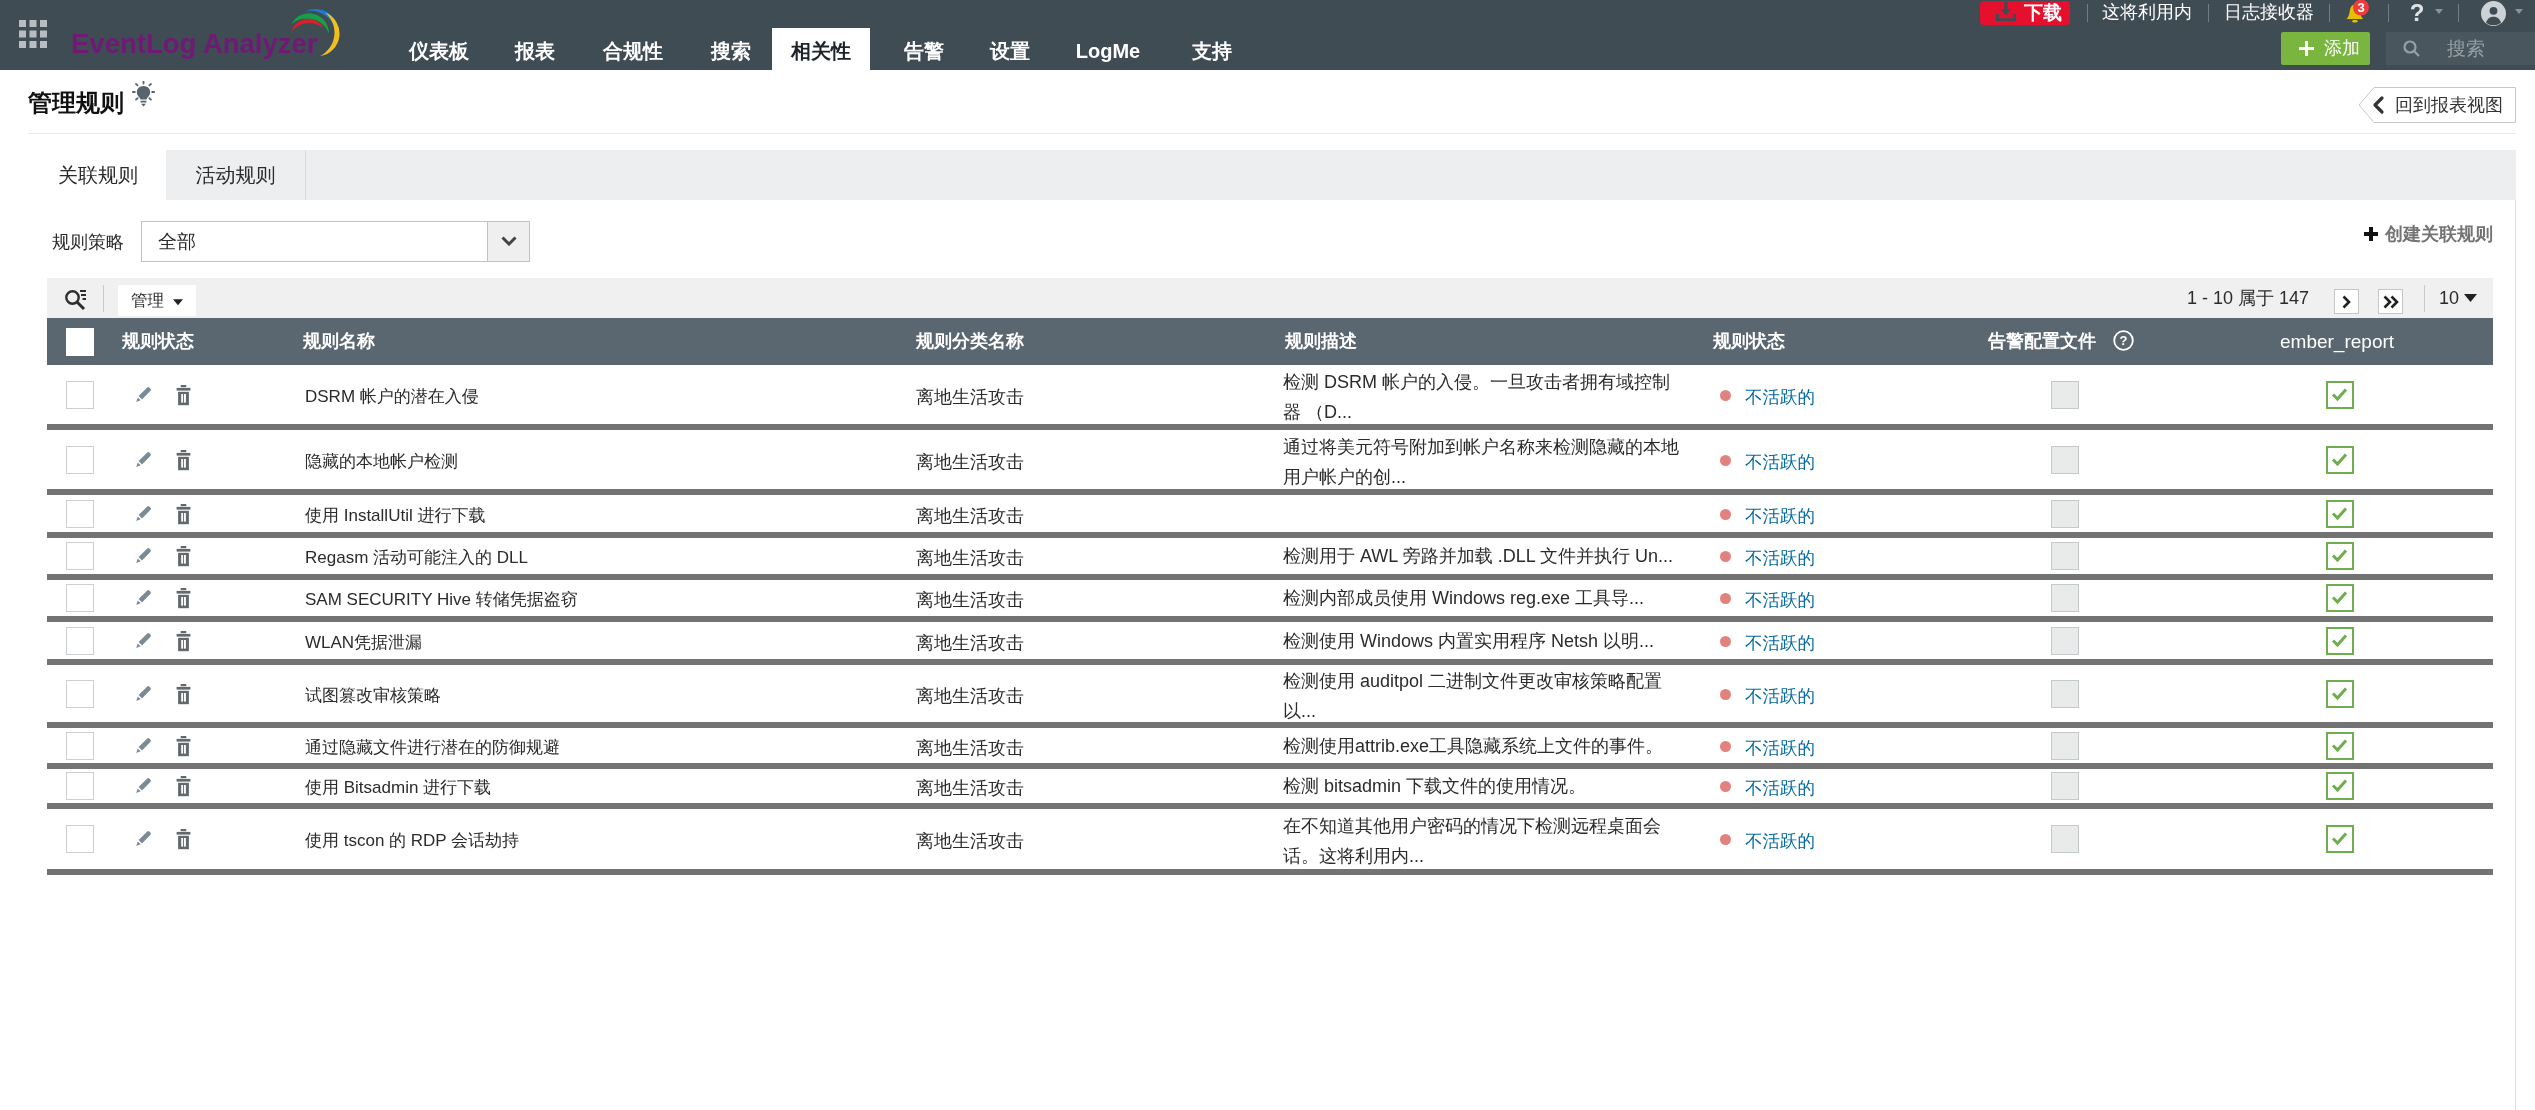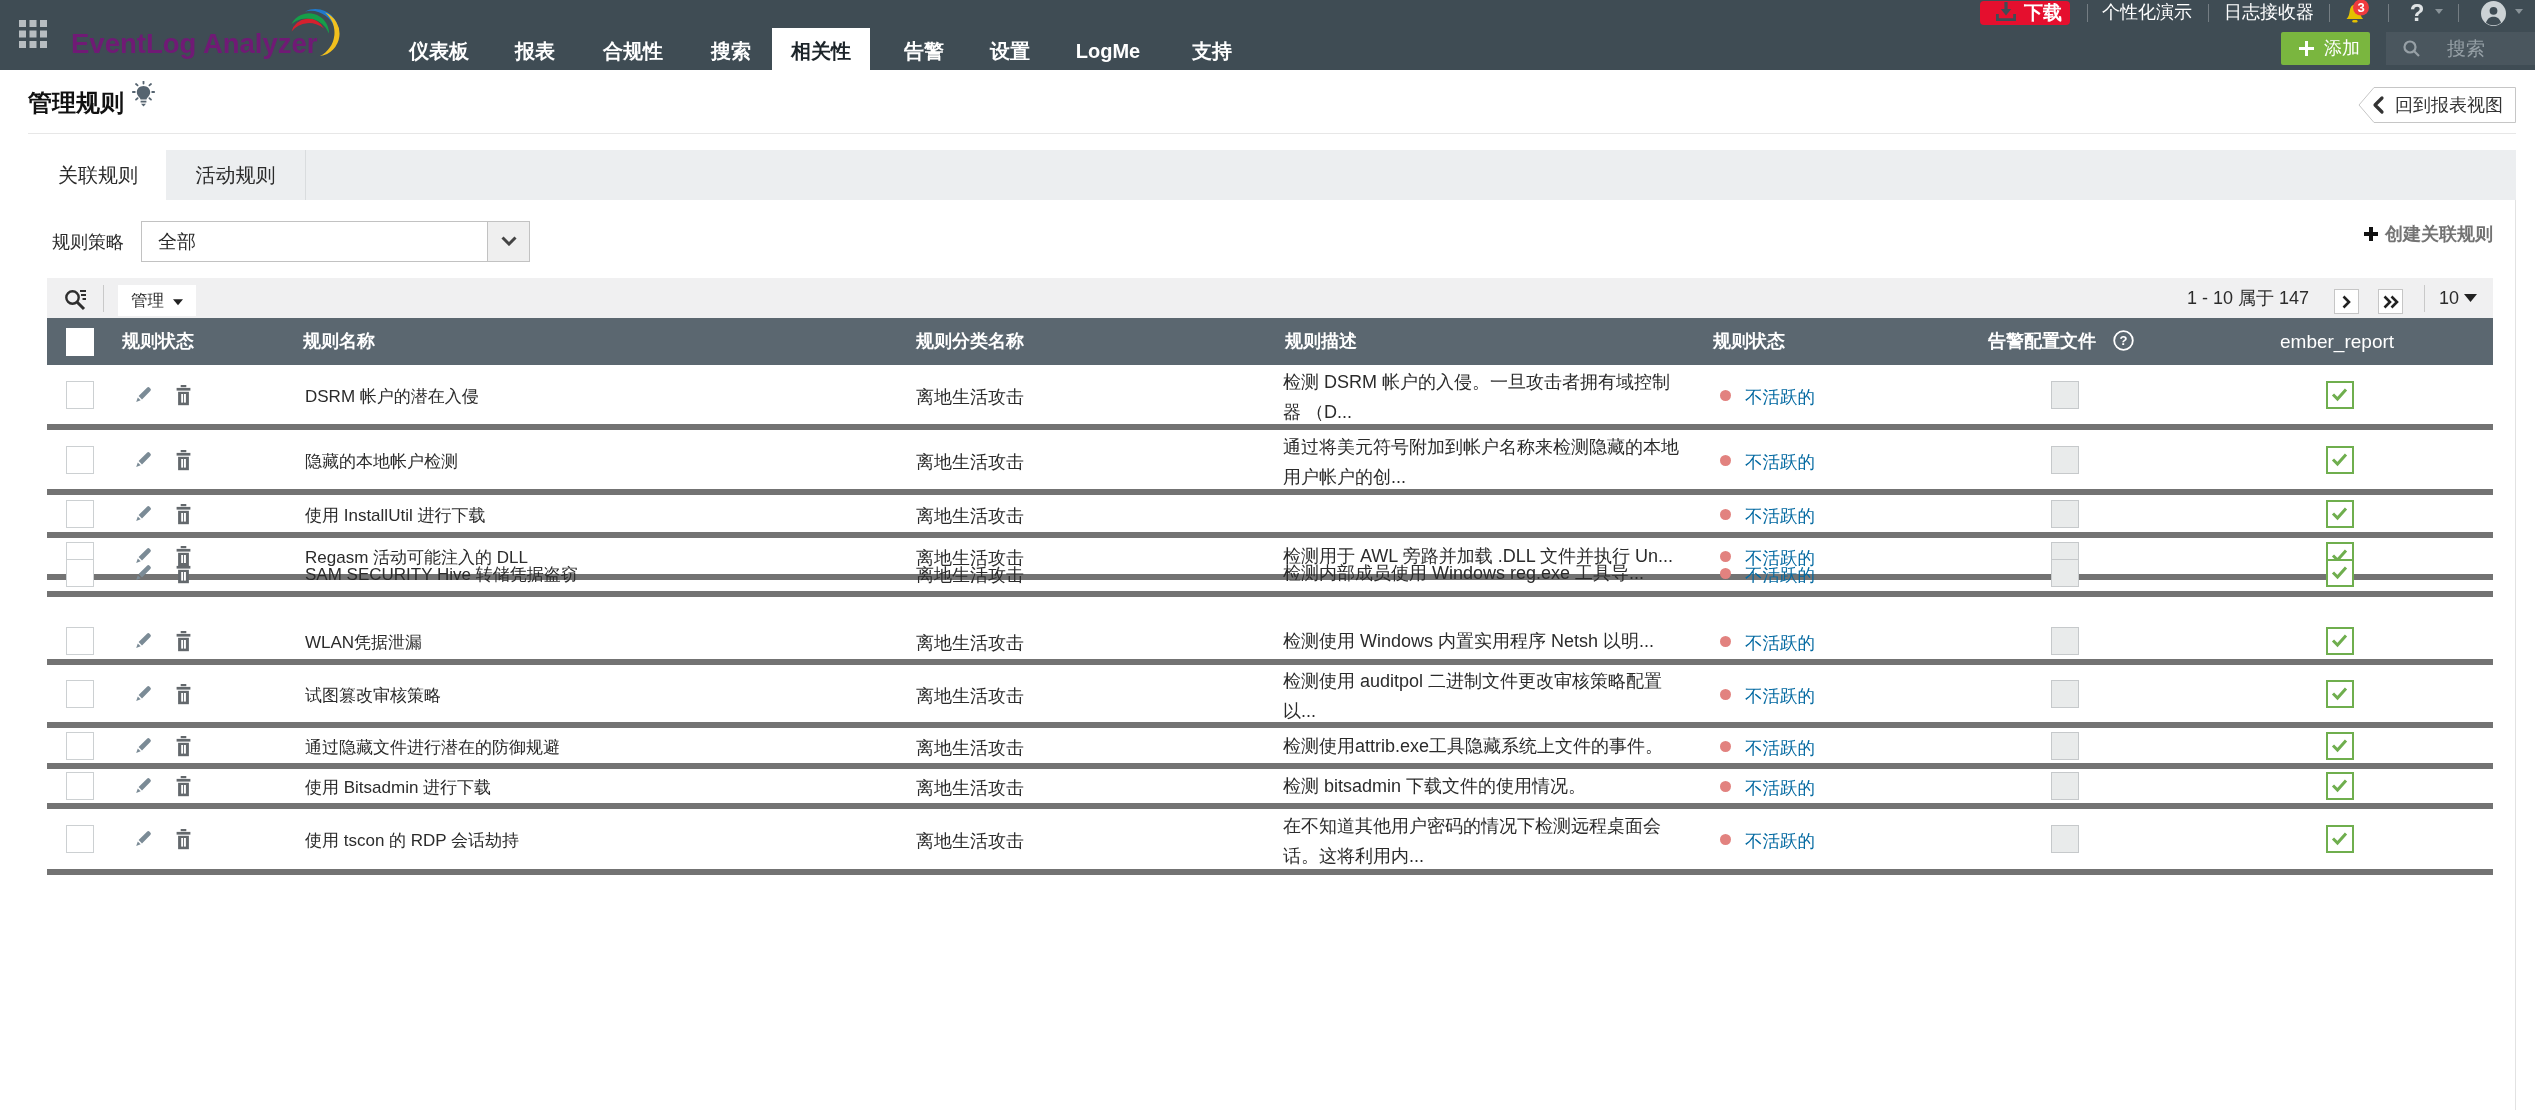--- a/index.html
+++ b/index.html
@@ -101,21 +101,21 @@
       <span>下载</span>
     </div>
 <svg class="abs" style="left:1995px;top:2px" width="22" height="20" viewBox="0 0 22 20">
  <g stroke="#3f4c54" fill="#3f4c54">
   <rect x="9.4" y="0" width="3.2" height="7.5" stroke="none"></rect>
   <path d="M5.8 7 L16.2 7 L11 13.5 Z" stroke="none"></path>
   <path d="M2.4 12 L2.4 17.6 L19.6 17.6 L19.6 12" fill="none" stroke-width="2.8"></path>
  </g>
 </svg>
 <div class="tdiv" style="left:2087px"></div>
-<div class="titem" style="left:2147px">个性化演示</div>
+<div class="titem" style="left:2147px">这将利用内</div>
 <div class="tdiv" style="left:2208px"></div>
 <div class="titem" style="left:2269px">日志接收器</div>
 <div class="tdiv" style="left:2329px"></div>
 <svg class="abs" style="left:2344px;top:0" width="27" height="24" viewBox="0 0 27 24">
  <path d="M2.5 19 C4.8 17 5.3 14 5.8 10.5 C6.4 6.5 8.4 4.5 10.8 4.5 C13.2 4.5 15.2 6.5 15.8 10.5 C16.3 14 16.8 17 19.1 19 Z" fill="#e4c000"></path>
  <rect x="8.3" y="20" width="5.2" height="2.6" rx="1.3" fill="#e4c000"></rect>
  <circle cx="17" cy="7.5" r="8" fill="#ef3a3e"></circle>
  <text x="17" y="12.4" text-anchor="middle" font-size="13" font-weight="bold" fill="#fff" font-family="Liberation Sans">3</text>
 </svg>
 <div class="tdiv" style="left:2388px"></div>
@@ -347,21 +347,21 @@
  <div class="rdesc" style="top:50%;margin-top:-15px">检测用于 AWL 旁路并加载 .DLL 文件并执行 Un...</div>
  <div class="rdot" style="top:50%;margin-top:-5px"></div>
  <div class="rst" style="top:50%;margin-top:-10px">不活跃的</div>
  <div class="cbg" style="left:2004px;top:50%;margin-top:-14px"></div>
  <div class="cbgr" style="left:2279px;top:50%;margin-top:-14px">
         <svg style="position:absolute;left:2px;top:2px" width="19" height="19" viewBox="0 0 19 19">
           <path d="M3 9.5 L7.5 14 L16 4.5" fill="none" stroke="#6fae4e" stroke-width="3"></path>
         </svg>
       </div>
 </div>
-<div class="row" style="top:555px;height:42px">
+<div class="row" style="top:580px;height:42px">
  <div class="cb" style="left:19px;top:50%;margin-top:-14px"></div>
  <svg class="ic" style="left:88px;top:50%;margin-top:-9px" width="17" height="17" viewBox="0 0 17 17">
         <g fill="#7b8b96">
           <path d="M12 1.8 a1.8 1.8 0 0 1 2.6 0 l0.7 0.7 a1.8 1.8 0 0 1 0 2.6 L7 13.5 L3.6 10.1 Z"></path>
           <path d="M2.8 11.4 L5.7 14.3 L1.2 15.9 Z"></path>
         </g>
       </svg>
  <svg class="ic" style="left:129px;top:50%;margin-top:-10px" width="15" height="21" viewBox="0 0 15 21">
         <g fill="#63686c">
           <rect x="4.7" y="0" width="5.6" height="2.2"></rect>

